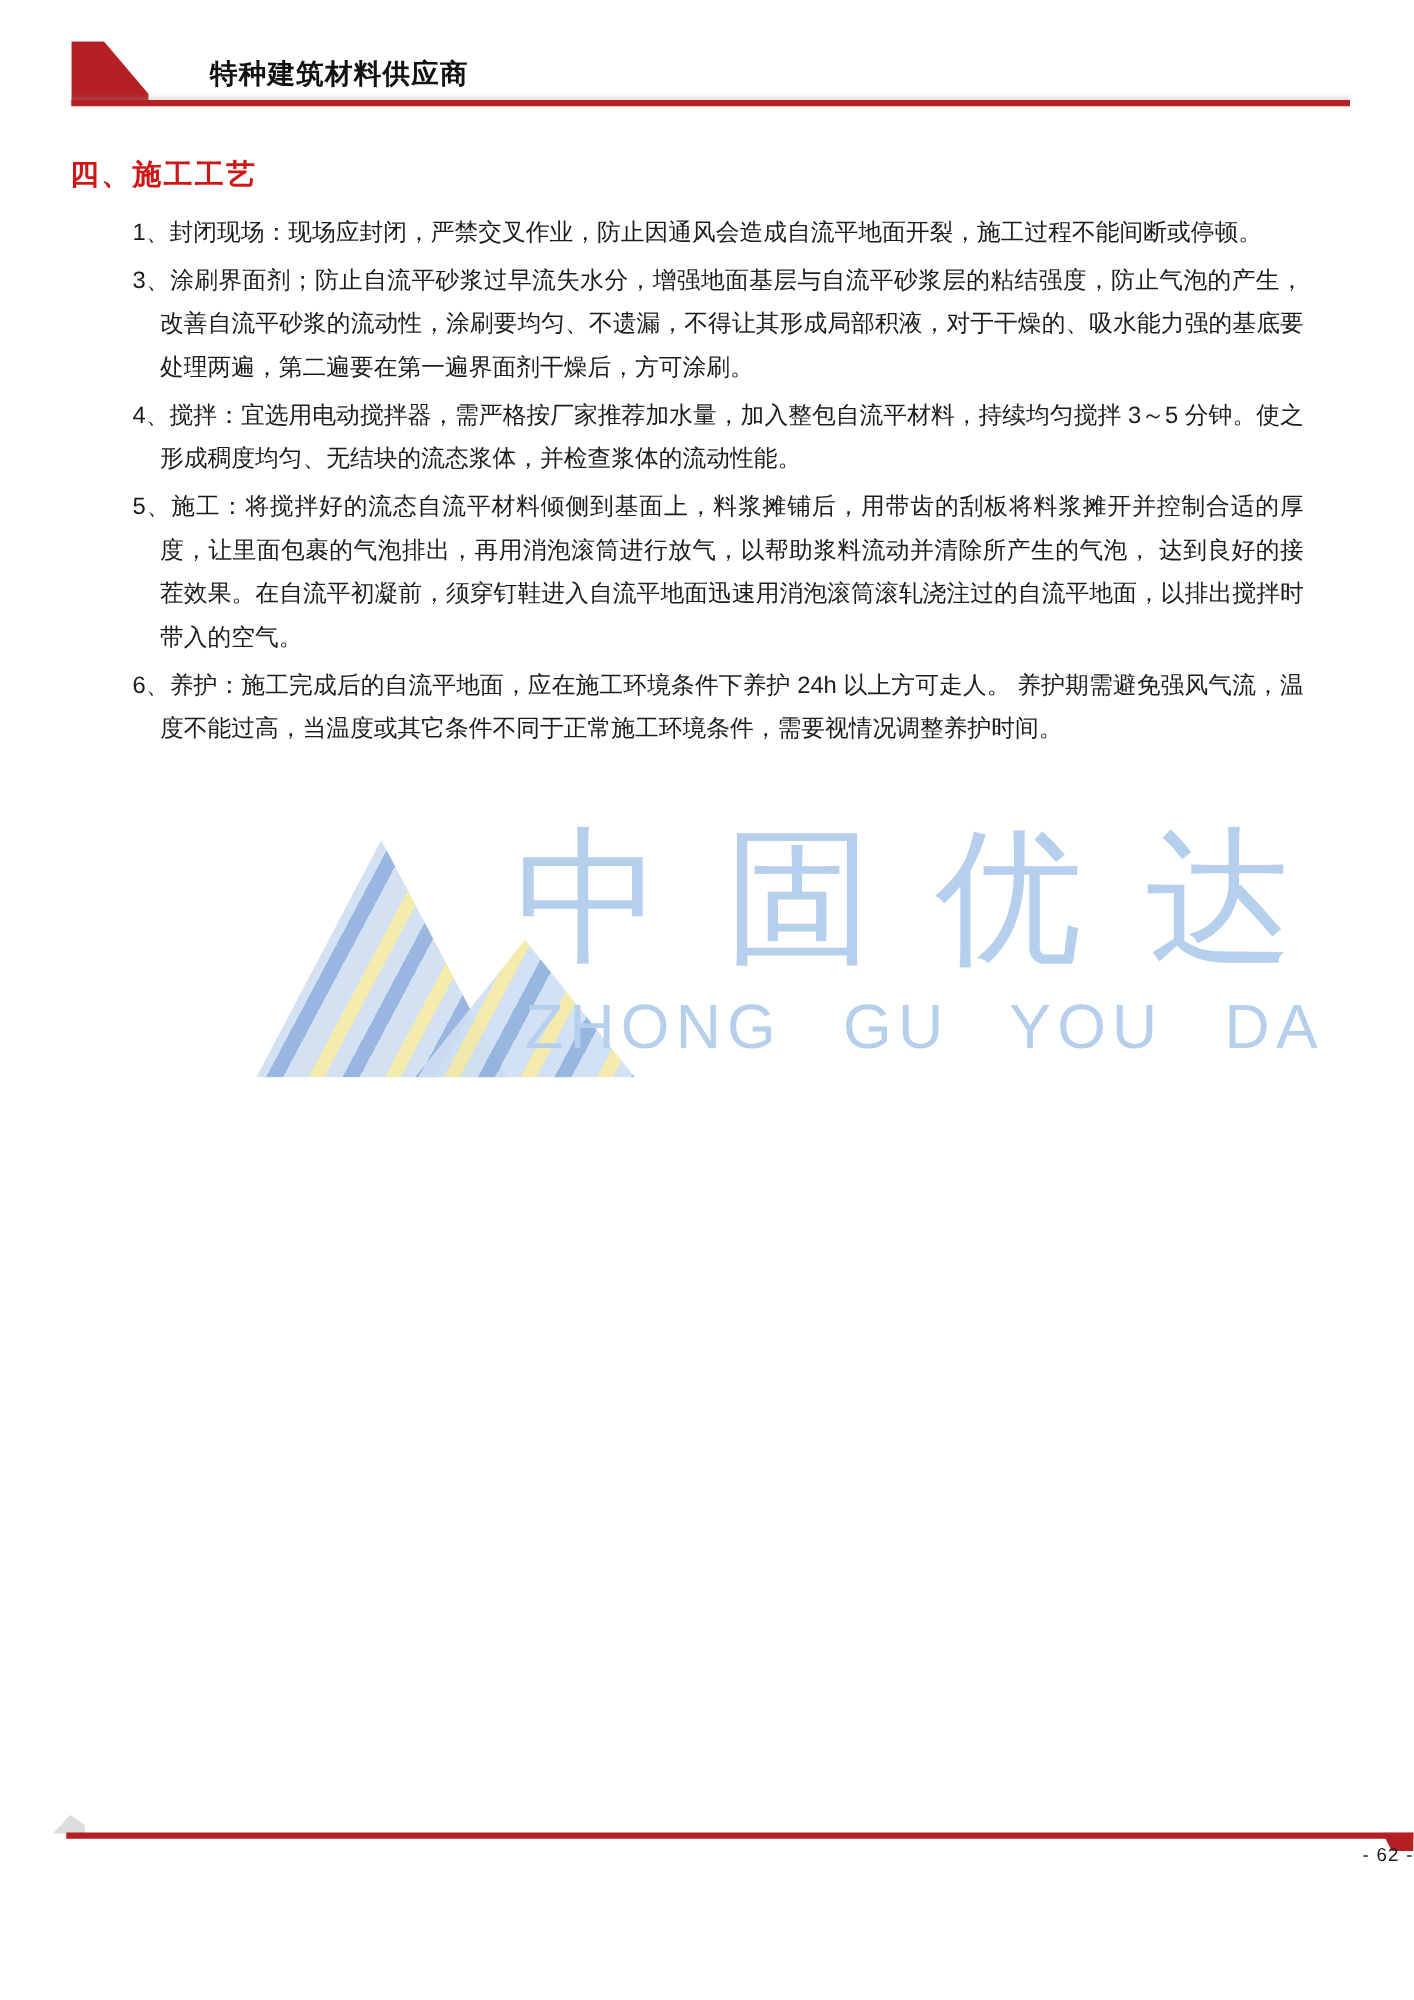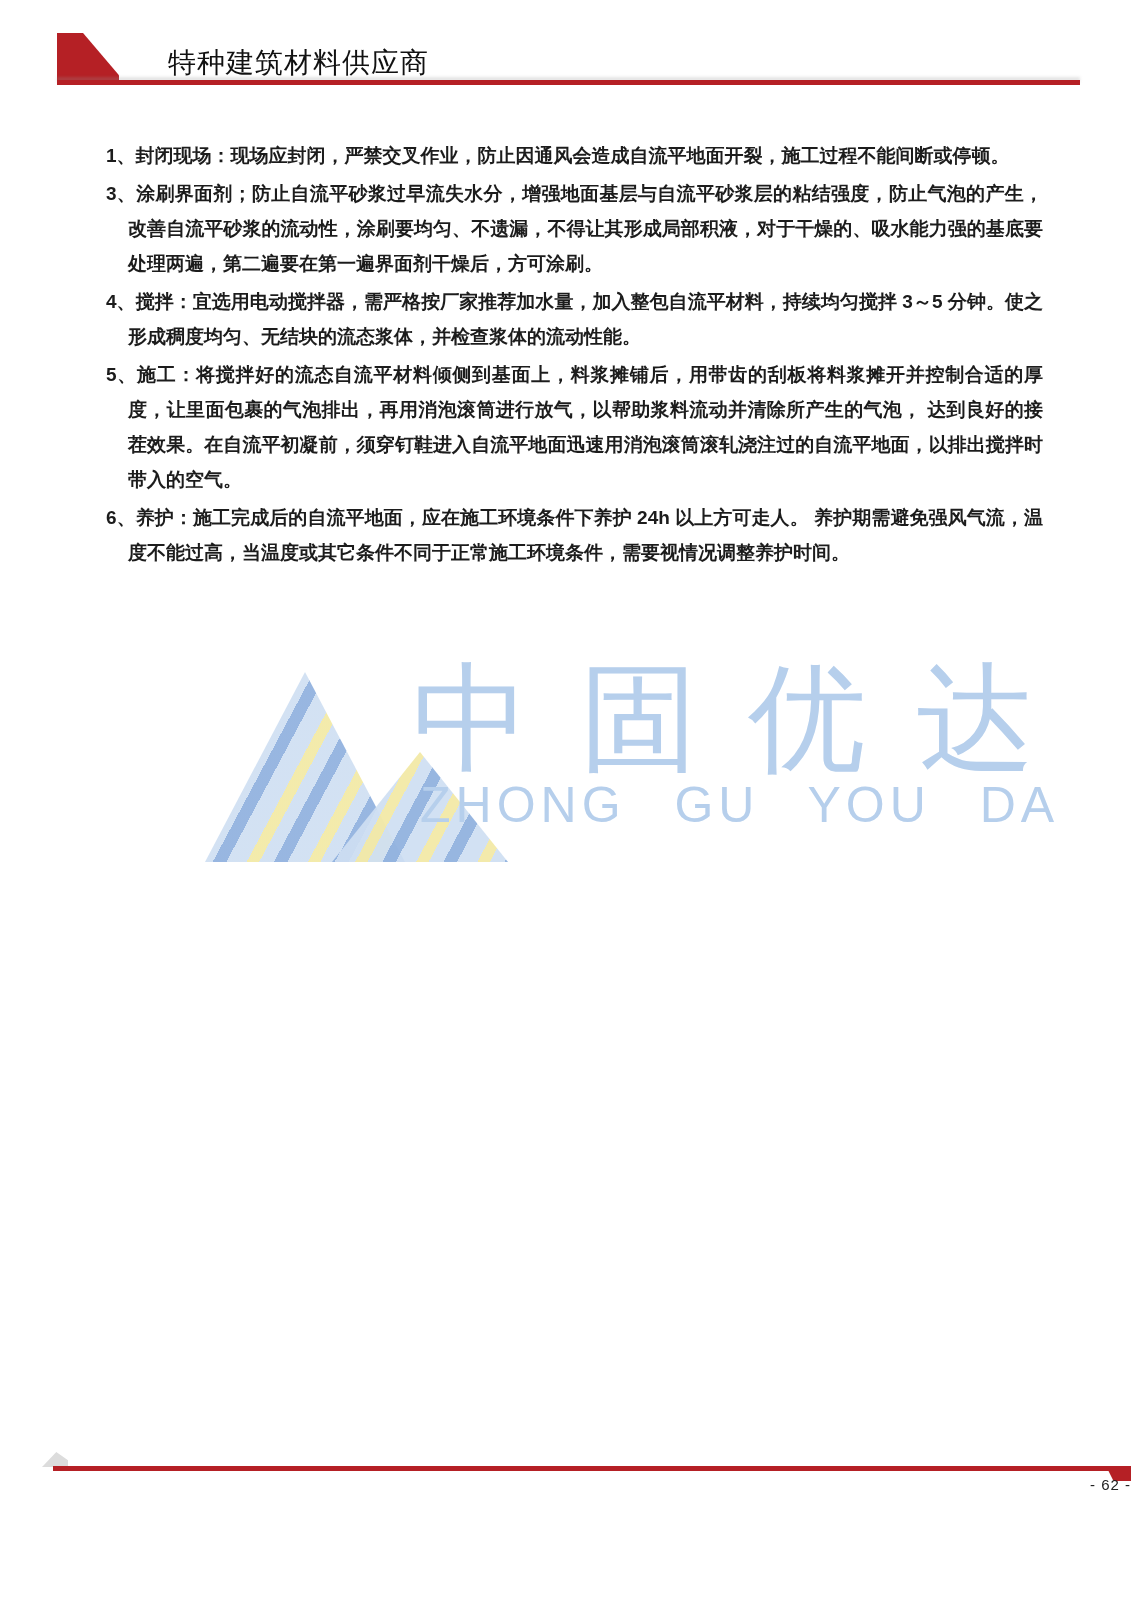--- a/index.html
+++ b/index.html
@@ -14,21 +14,21 @@
 
   
   .hdr-trapezoid{
     position:absolute;left:57px;top:33px;width:62px;height:47px;
     background:var(--accent-red,#b52025);
     clip-path:polygon(0 0,42% 0,100% 90%,100% 100%,0 100%);
     filter:drop-shadow(3px 2px 2px rgba(110,110,110,.45));
   }
   .hdr-title{
     position:absolute;left:168px;top:44px;
-    font-size:28px;font-weight:normal;color:#111;
+    font-size:22px;font-weight:bold;color:#111;
     letter-spacing:1px;white-space:nowrap;
   }
   .hdr-line{
     position:absolute;left:57px;top:80px;width:1023px;height:5px;
     background:var(--accent-red,#b52025);
     box-shadow:0 -3px 3px rgba(150,150,150,.25);
   }
 
   
   .watermark{position:absolute;left:0;top:0;width:100%;height:100%;z-index:0;}
@@ -44,34 +44,34 @@
   .wm-tri-big{left:205px;top:672px;width:200px;height:190px;}
   .wm-tri-small{left:332px;top:752px;width:176px;height:110px;
     filter:drop-shadow(-3px 0 0 #ffffff);}
   .wm-cn{
     position:absolute;left:412px;top:648px;
     font-size:118px;font-weight:500;line-height:1.2;
     color:var(--watermark-blue,#b6cfec);
     letter-spacing:50px;white-space:nowrap;
   }
   .wm-en{
-    position:absolute;left:420px;top:776px;
+    position:absolute;left:420px;top:792px;
     font-size:50px;font-weight:500;
     color:var(--watermark-blue,#b6cfec);
     letter-spacing:5px;word-spacing:30px;white-space:nowrap;
   }
 
   
   .content{position:absolute;left:56px;top:124px;right:52px;z-index:1;}
   .sec-heading{
     margin:0;font-size:23px;font-weight:bold;
     color:var(--heading-red,#cf1717);
     letter-spacing:2px;
   }
-  .sec4-list{margin:14px 0 0 0;font-weight:bold;}
+  .sec4-list{margin:14px 0 0 0;}
   .step{
     margin:0 0 3px 0;
     padding-left:72px;padding-right:36px;
     text-indent:-22px;
     font-size:19px;line-height:35px;
     text-align:justify;
     color:#1c1c1c;
   }
   .sec5{margin-top:52px;}
   .pack-list{margin:16px 0 0 0;}
@@ -115,20 +115,21 @@
     <div class="wm-cn">中固优达</div>
     <div class="wm-en">ZHONG GU YOU DA</div>
   </div>
 
   <div class="hdr-trapezoid"></div>
   <div class="hdr-title">特种建筑材料供应商</div>
   <div class="hdr-line"></div>
 
   <div class="content">
 
+    <h2 class="sec-heading">四、施工工艺</h2>
 
     <div class="sec4-list">
       <p class="step">1、封闭现场：现场应封闭，严禁交叉作业，防止因通风会造成自流平地面开裂，施工过程不能间断或停顿。</p>
       <p class="step">3、涂刷界面剂；防止自流平砂浆过早流失水分，增强地面基层与自流平砂浆层的粘结强度，防止气泡的产生，改善自流平砂浆的流动性，涂刷要均匀、不遗漏，不得让其形成局部积液，对于干燥的、吸水能力强的基底要处理两遍，第二遍要在第一遍界面剂干燥后，方可涂刷。</p>
       <p class="step">4、搅拌：宜选用电动搅拌器，需严格按厂家推荐加水量，加入整包自流平材料，持续均匀搅拌 3～5 分钟。使之形成稠度均匀、无结块的流态浆体，并检查浆体的流动性能。</p>
       <p class="step">5、施工：将搅拌好的流态自流平材料倾侧到基面上，料浆摊铺后，用带齿的刮板将料浆摊开并控制合适的厚度，让里面包裹的气泡排出，再用消泡滚筒进行放气，以帮助浆料流动并清除所产生的气泡， 达到良好的接茬效果。在自流平初凝前，须穿钉鞋进入自流平地面迅速用消泡滚筒滚轧浇注过的自流平地面，以排出搅拌时带入的空气。</p>
       <p class="step">6、养护：施工完成后的自流平地面，应在施工环境条件下养护 24h 以上方可走人。 养护期需避免强风气流，温度不能过高，当温度或其它条件不同于正常施工环境条件，需要视情况调整养护时间。</p>
     </div>
 
 

